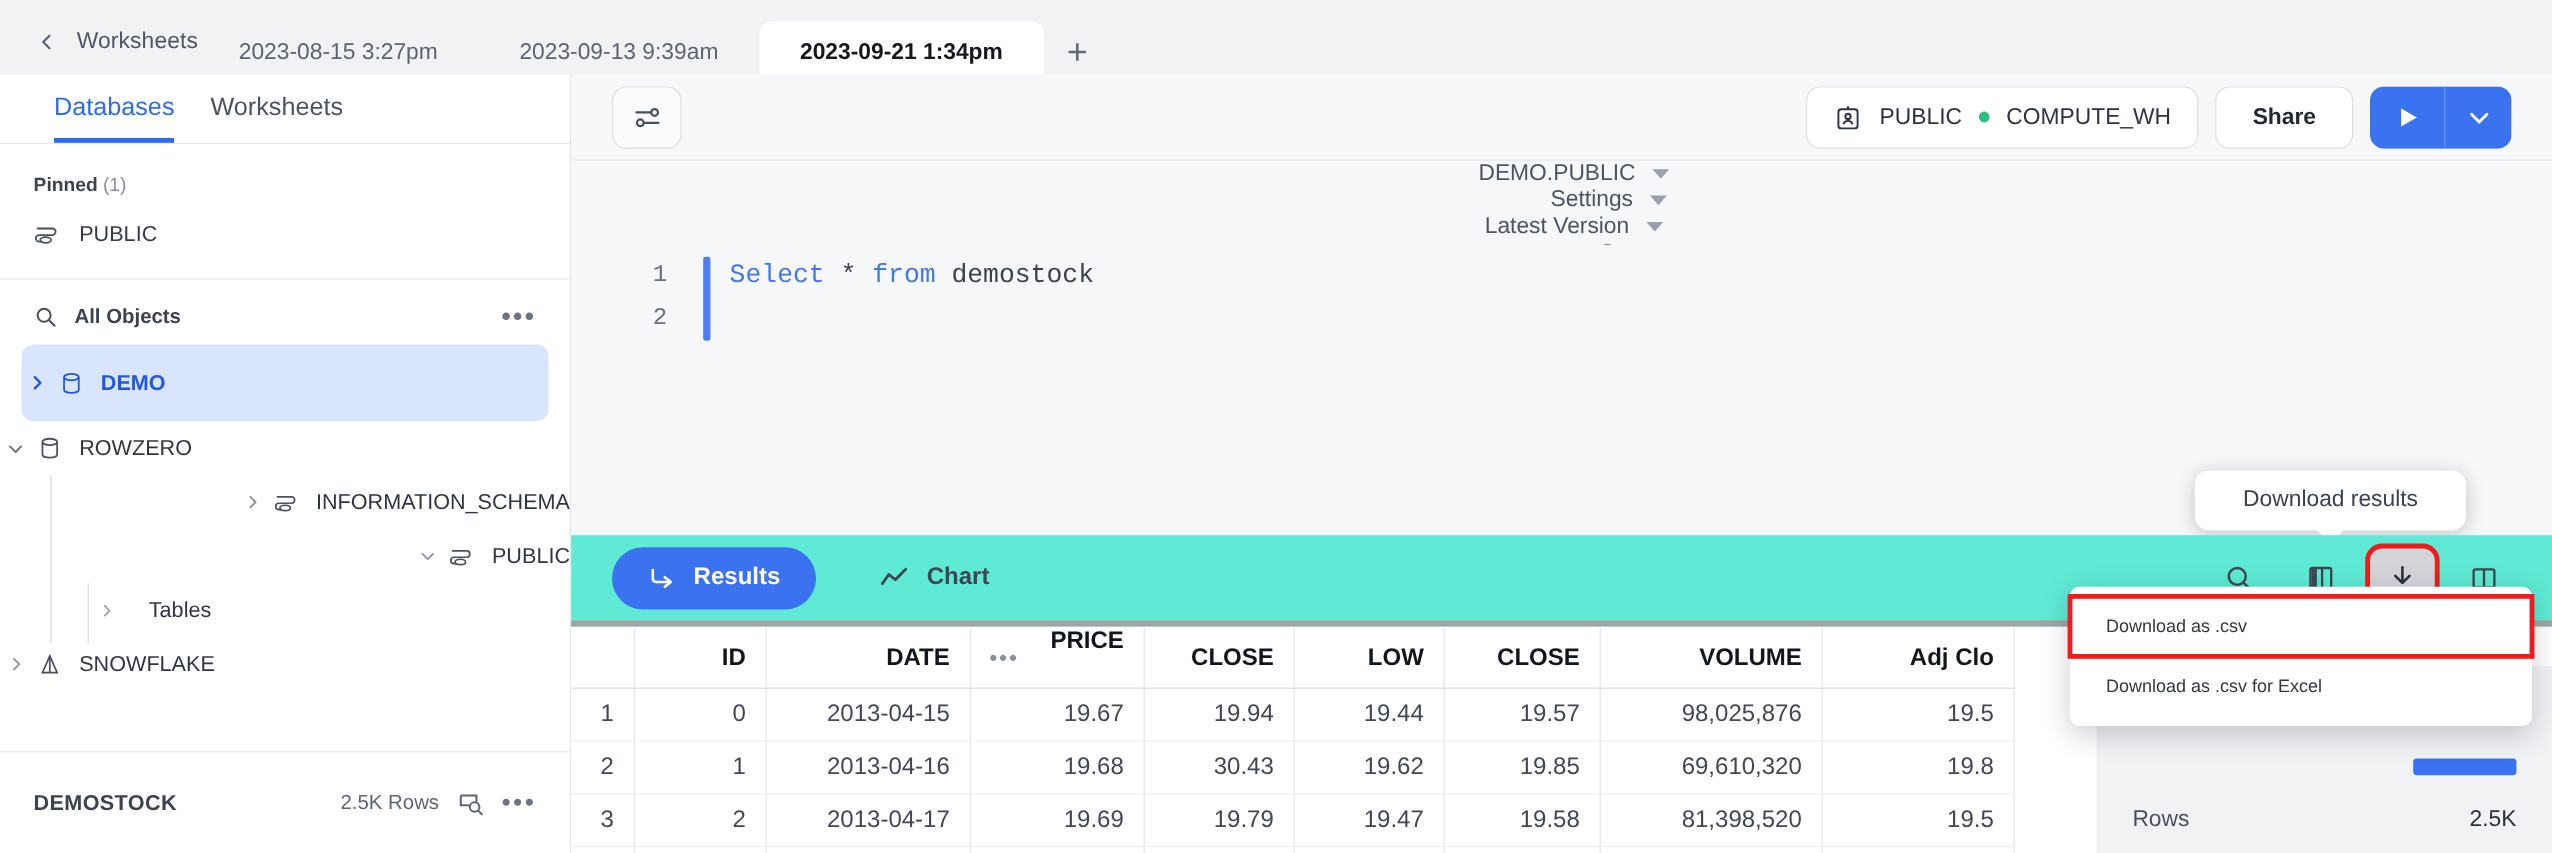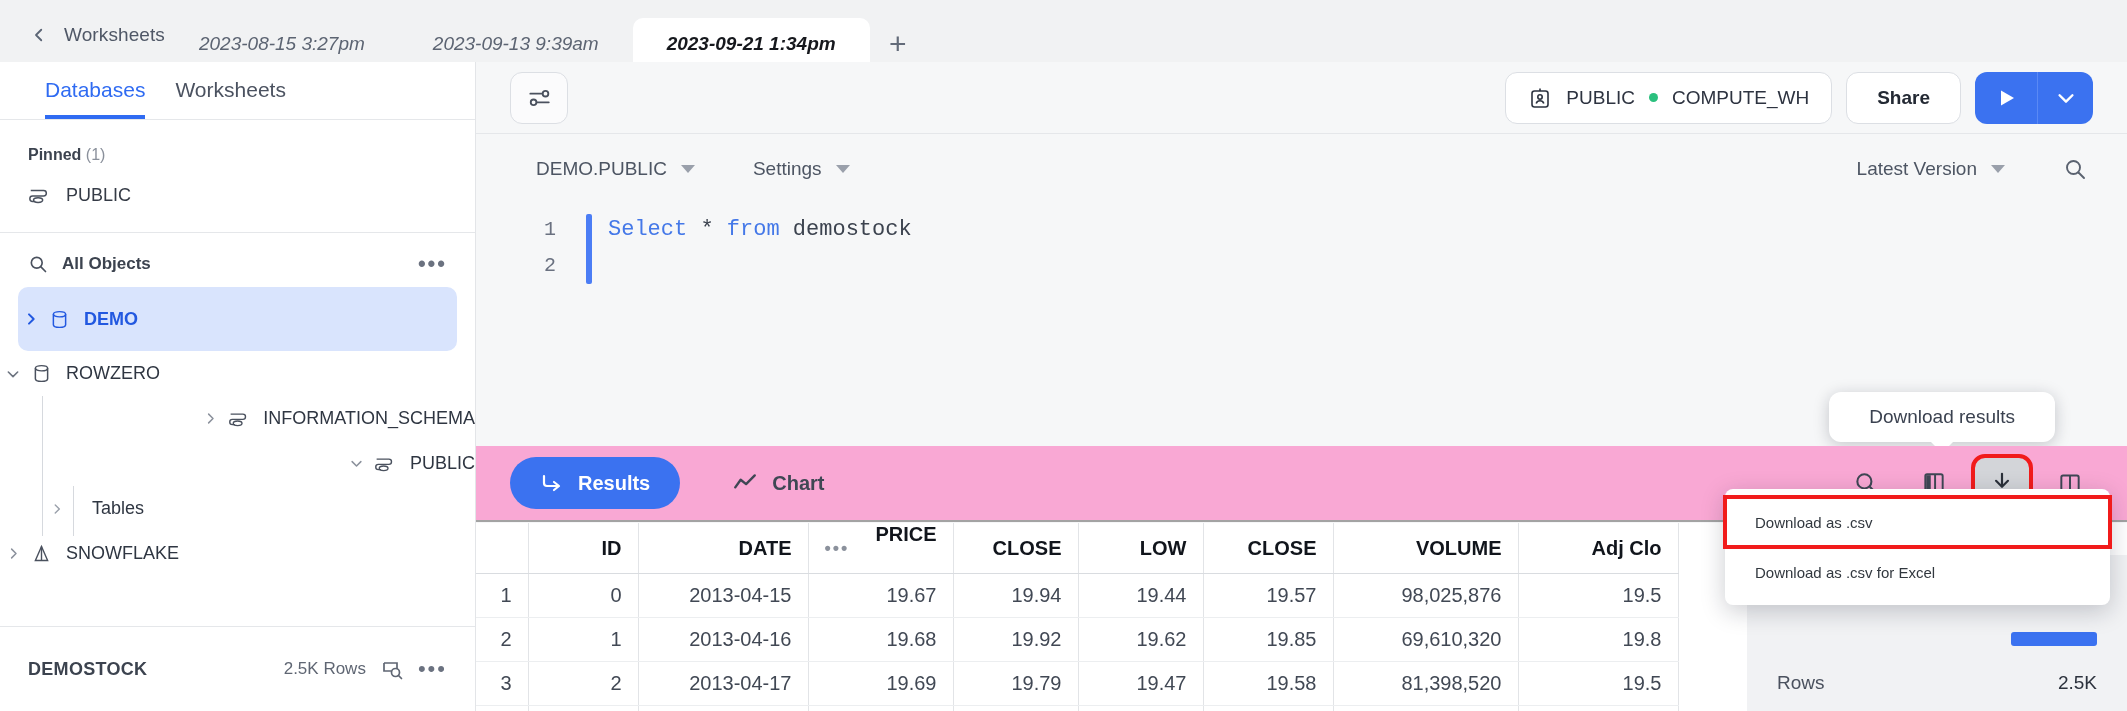--- a/index.html
+++ b/index.html
@@ -19,21 +19,20 @@
   .tabbar-left {
     display:flex; align-items:center; height:70px; padding-left:30px; gap:16px;
   }
   .back-chevron { width:18px; height:18px; display:block; color:#5b6575; cursor:pointer; }
   .ws-label { font-size:19px; color:#4f5766; font-weight:400; letter-spacing:.1px; }
   .tabs { display:flex; align-items:flex-end; height:70px; }
   .tab {
     height:52px; display:flex; align-items:center; padding:0 34px;
     font-size:19px; color:#5c6472; white-space:nowrap; cursor:pointer;
     border-radius:10px 10px 0 0;
-    font-style:italic;
   }
   .tab.active { background:#ffffff; color:#16181d; font-weight:700; }
   .addtab {
     width:56px; height:52px; display:flex; align-items:center; justify-content:center;
     font-size:30px; color:#636b79; font-weight:300; cursor:pointer;
   }
 
   
   .sidebar {
     position:absolute; left:0; top:62px; width:476px; height:649px;
@@ -70,21 +69,21 @@
     cursor:pointer; position:relative;
   }
   .tree-row .chev { width:26px; display:flex; justify-content:center; color:#6d7480; flex:0 0 26px;}
   .tree-row .ic { width:30px; display:flex; justify-content:center; flex:0 0 30px; }
   .tree-row .tx { margin-left:10px; white-space:nowrap; }
   .tree-row.sel {
     background:#d9e4fd; border-radius:10px; margin:0 18px; color:#2258e0; font-weight:700;
   }
   .tree-row.sel .chev, .tree-row.sel .ic { color:#2258e0; }
   .indent1 { padding-left:30px;justify-content:flex-end; }
-  .indent2 { padding-left:44px; }
+  .indent2 { padding-left:32px;margin-left:44px; }
   .guide { position:absolute; width:1px; background:#d6d9de; }
 
   .demostock-bar {
     position:absolute; left:0; bottom:0; width:475px; height:85px;
     border-top:1px solid #e5e7ea; background:#fff;
     display:flex; align-items:center; padding:0 28px; gap:14px;
   }
   .demostock-bar .name { font-size:18px; font-weight:700; color:#3c434f; letter-spacing:.3px;}
   .demostock-bar .rows { margin-left:auto; font-size:17px; color:#5f6673; }
   .demostock-bar .dots { color:#6b7280; font-size:22px; letter-spacing:2px; cursor:pointer;}
@@ -114,20 +113,21 @@
   }
   .run-group { display:flex; height:52px; border-radius:12px; overflow:hidden; }
   .run-play { width:62px; background:#3b72f0; display:flex; align-items:center; justify-content:center; cursor:pointer;}
   .run-caret { width:56px; background:#3b72f0; display:flex; align-items:center; justify-content:center;
                 border-left:1px solid #5a89f5; cursor:pointer;}
 
   
   .editor-head {
     height:70px; display:flex; align-items:center; padding:0 40px 0 60px; gap:0;
     background:#f6f7f8;
+    flex-direction:column;
   }
   .ehead-item { display:flex; align-items:center; gap:14px; font-size:19px; color:#4d5563; cursor:pointer; }
   .ehead-item + .ehead-item { margin-left:58px; }
   .caret-down { width:0; height:0; border-left:7px solid transparent; border-right:7px solid transparent;
                 border-top:8px solid #9aa0ab; }
 
   
   .editor {
     height:120px; background:#f6f7f8; padding-left:40px; position:relative;
     font-family:"Liberation Mono", monospace; font-size:22px;
@@ -136,22 +136,22 @@
             font-family:"Liberation Mono", monospace; font-size:20px; line-height:36px;}
   .code-area { position:absolute; left:110px; top:8px; line-height:36px; }
   .cursorbar { position:absolute; left:0; top:2px; width:6px; height:70px; background:#4b7df5; border-radius:2px;}
   .kw { color:#4478e8; }
   .ident { color:#3c434f; }
   .star { color:#3c434f; }
 
   
   .results-strip {
     position:absolute; left:0; top:384px; width:1651px; height:76px;
-    display:flex; align-items:center; padding:0 30px 0 34px; background:#f9a8d4;
-    border-bottom:2px solid #a3a3a3;
+    display:flex; align-items:center; padding:0 30px 0 34px; background:#5eead4;
+    border-bottom:5px solid #a3a3a3;
     justify-content:center;
   }
   .res-pill {
     height:52px; background:#3b72f0; color:#fff; border-radius:26px; display:flex;
     align-items:center; gap:14px; padding:0 30px; font-size:20px; font-weight:700; cursor:pointer;
   }
   .chart-tab {
     display:flex; align-items:center; gap:14px; margin-left:30px; padding:0 22px; height:52px;
     font-size:20px; color:#3f4754; font-weight:700; cursor:pointer;
   }
@@ -531,21 +531,21 @@
             <td>19.44</td>
             <td>19.57</td>
             <td>98,025,876</td>
             <td>19.5</td>
           </tr>
           <tr>
             <td class="rownum">2</td>
             <td>1</td>
             <td>2013-04-16</td>
             <td>19.68</td>
-            <td>19.92</td>
+            <td>30.43</td>
             <td>19.62</td>
             <td>19.85</td>
             <td>69,610,320</td>
             <td>19.8</td>
           </tr>
           <tr>
             <td class="rownum">3</td>
             <td>2</td>
             <td>2013-04-17</td>
             <td>19.69</td>

